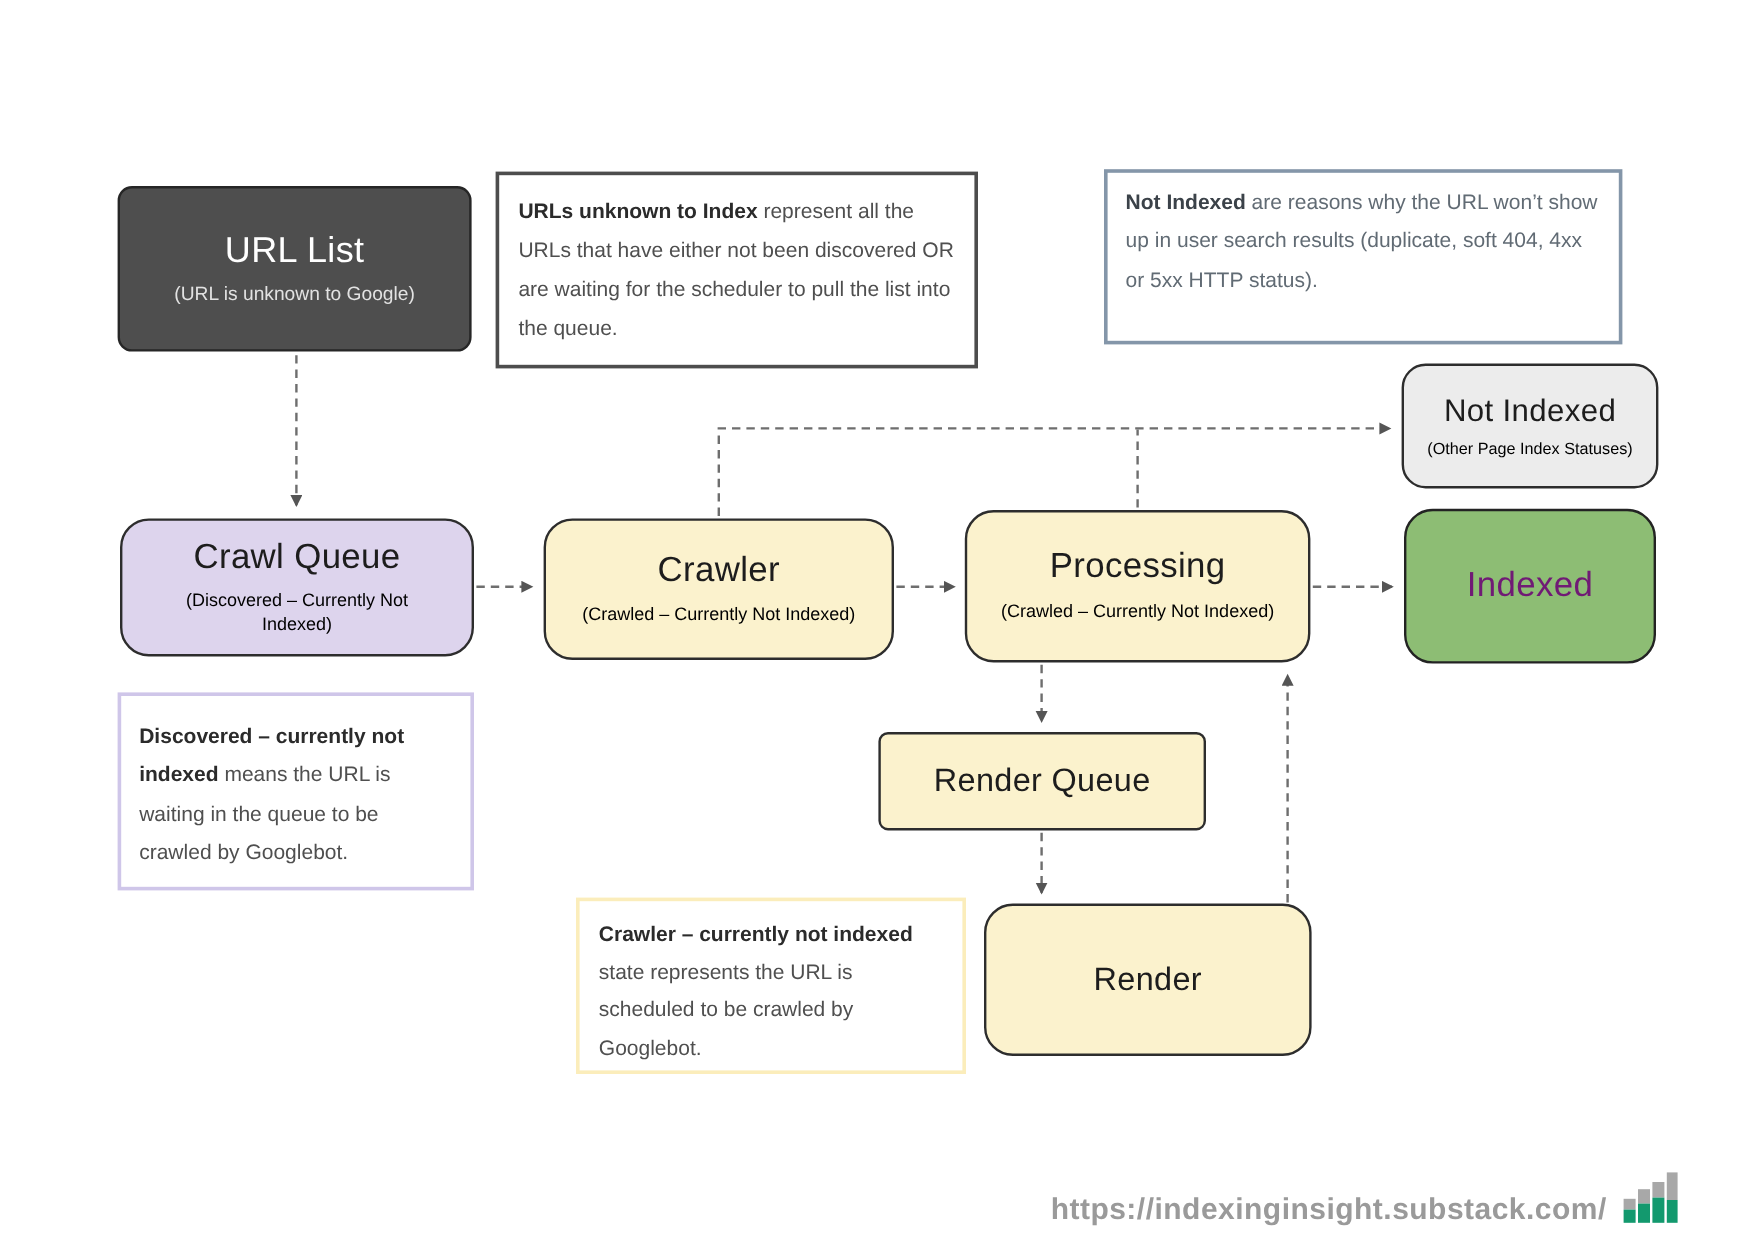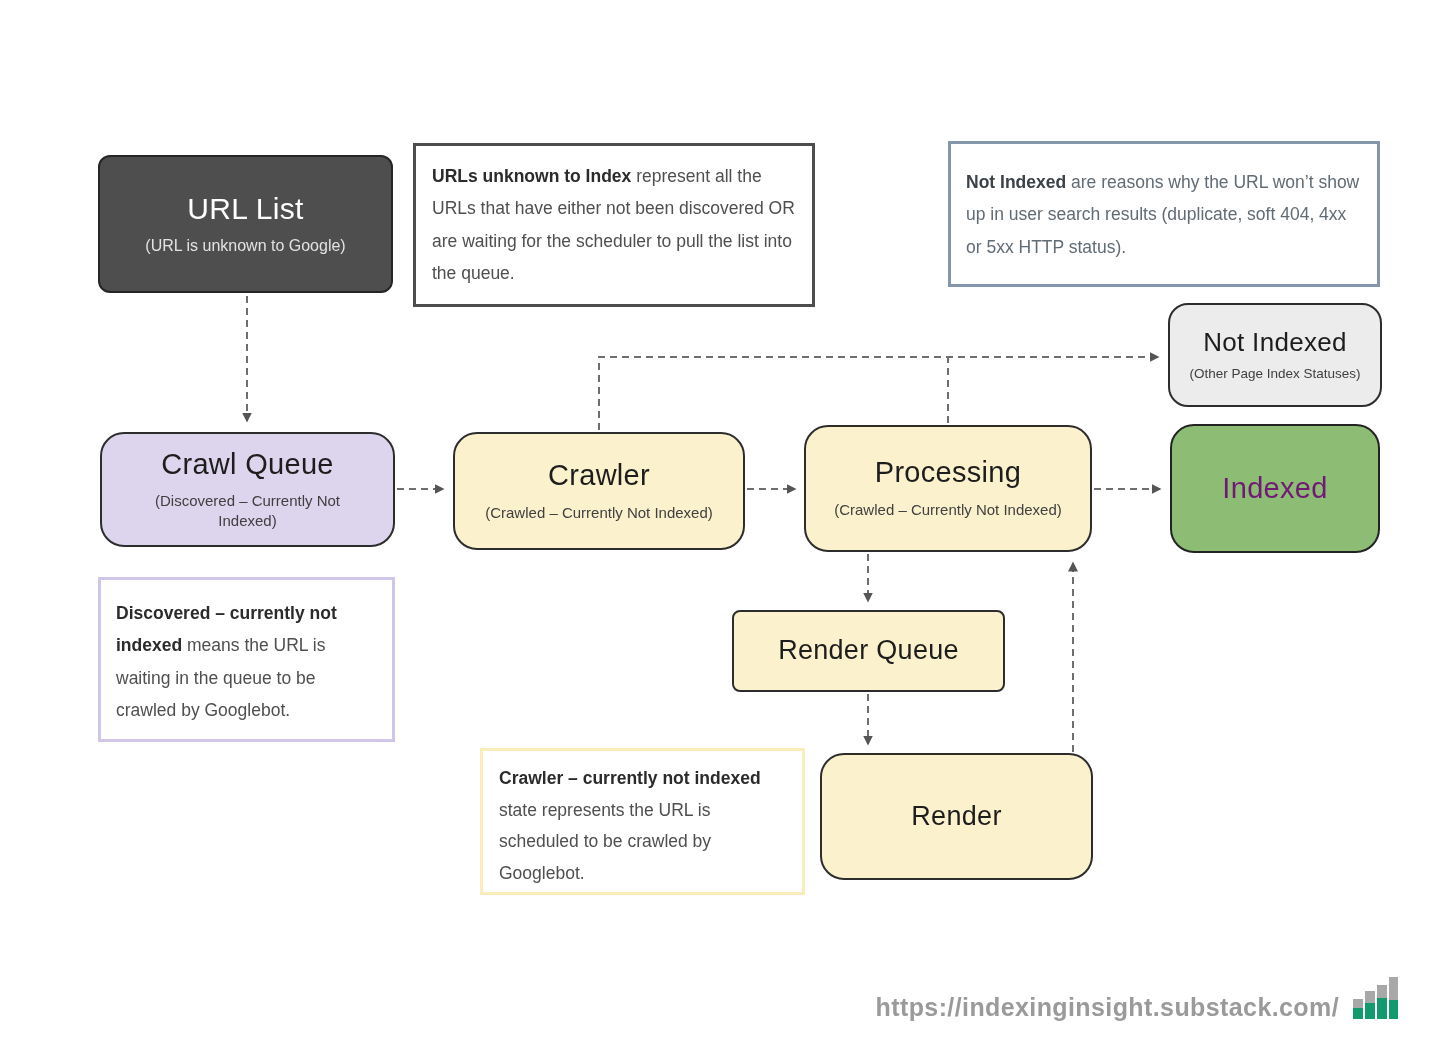--- a/index.html
+++ b/index.html
@@ -7,21 +7,21 @@
     position:relative;width:1456px;height:1048px;background:#ffffff;overflow:hidden;
     font-family:"Liberation Sans", sans-serif;
   }
   #arrow-layer{position:absolute;left:0;top:0;width:1456px;height:1048px;pointer-events:none;}
 
   .node{
     position:absolute;box-sizing:border-box;border:2px solid #2d2d2d;border-radius:24px;
     display:flex;flex-direction:column;align-items:center;justify-content:center;text-align:center;
   }
   .node .title{font-size:29px;font-weight:500;color:#1d1d1d;letter-spacing:.3px;line-height:1.1;}
-  .node .subtitle{font-size:15px;color:#404040;margin-top:11px;line-height:1.3;}
+  .node .subtitle{font-size:15px;color:#000000;margin-top:11px;line-height:1.3;}
 
   #node-url-list{left:98px;top:155px;width:295px;height:138px;background:#4e4e4e;border-color:#262626;border-radius:12px;}
   #node-url-list .title{color:#ffffff;font-size:30px;font-weight:400;}
   #node-url-list .subtitle{color:#e2e2e2;font-size:16px;}
 
   #node-crawl-queue{left:100px;top:432px;width:295px;height:115px;background:#ddd4ed;}
   #node-crawl-queue .subtitle{width:230px;}
 
   #node-crawler{left:453px;top:432px;width:292px;height:118px;background:#fbf2cd;}
   #node-processing{left:804px;top:425px;width:288px;height:127px;background:#fbf2cd;}
@@ -37,21 +37,21 @@
   #node-render-queue .title{font-size:27px;}
   #node-render{left:820px;top:753px;width:273px;height:127px;background:#fbf2cd;}
   #node-render .title{font-size:27px;}
 
   .note{
     position:absolute;box-sizing:border-box;background:#ffffff;color:#4f4f4f;
     font-size:17.5px;line-height:1.85;padding:14px 18px;text-align:left;
   }
   .note strong{color:#2b2b2b;font-weight:700;}
   #note-urls-unknown{left:413px;top:143px;width:402px;height:164px;border:3px solid #4d4d4d;padding:14px 16px;}
-  #note-not-indexed-reasons{left:948px;top:141px;width:432px;height:146px;border:3px solid #8496a9;color:#616b74;padding:22px 15px;}
+  #note-not-indexed-reasons{left:920px;top:141px;width:432px;height:146px;border:3px solid #8496a9;color:#616b74;padding:8px 15px;}
   #note-not-indexed-reasons strong{color:#3b4249;}
   #note-discovered{left:98px;top:577px;width:297px;height:165px;border:3px solid #cfc6e9;padding:17px 15px;}
   #note-crawled{left:480px;top:748px;width:325px;height:147px;border:3px solid #fbedbb;padding:12px 16px;line-height:1.8;}
 
   .footer{position:absolute;top:975px;right:58px;display:flex;align-items:flex-end;gap:13px;}
   .footer-url{font-size:25px;font-weight:700;color:#9a9a9a;letter-spacing:.4px;padding-bottom:3px;}
 </style>
 </head>
 <body>
 

